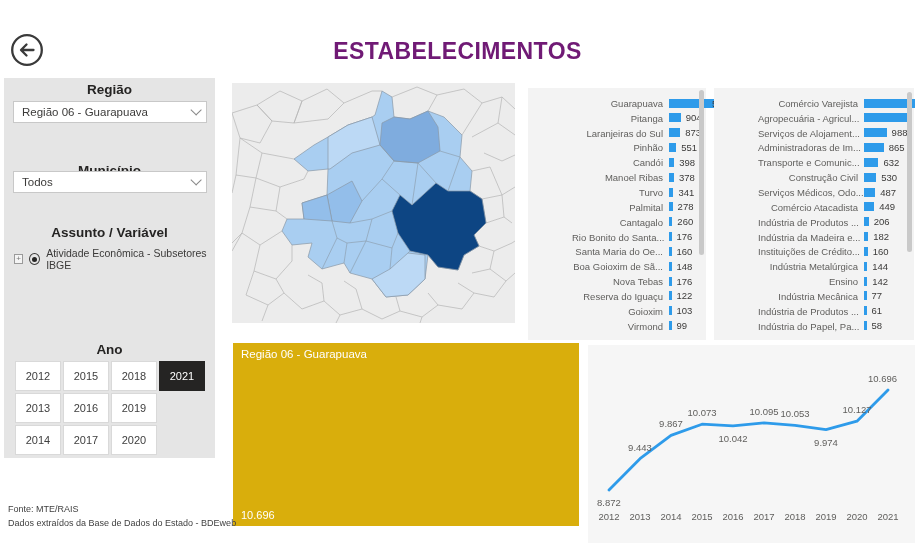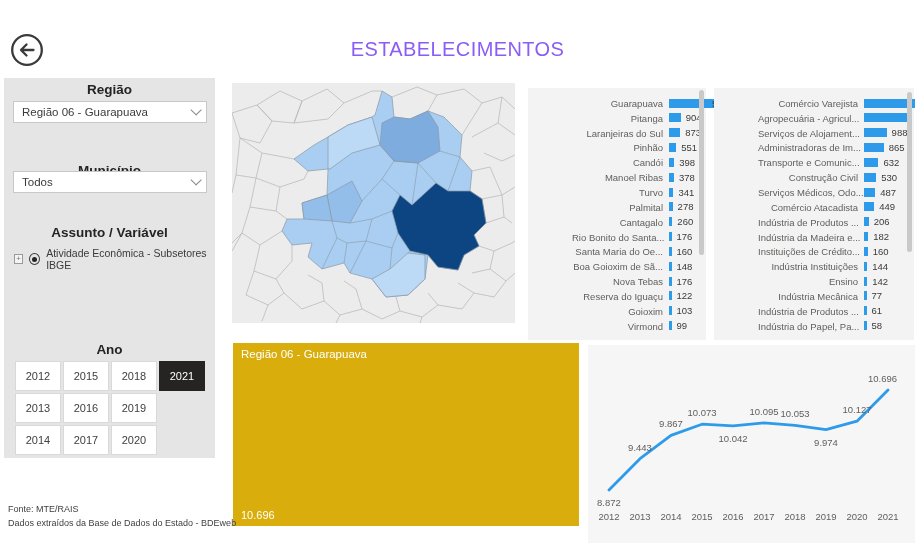--- a/index.html
+++ b/index.html
@@ -3,21 +3,21 @@
 <meta charset="utf-8">
 <style>
   * { margin:0; padding:0; box-sizing:border-box; }
   html,body { width:915px; height:555px; background:#fff; overflow:hidden;
     font-family:"Liberation Sans", sans-serif; }
   #canvas { position:relative; width:915px; height:555px; background:#fff; }
 
   
   .back-btn { position:absolute; left:10px; top:33px; width:34px; height:34px; cursor:pointer; }
   .page-title { position:absolute; left:0; top:38px; width:915px; text-align:center;
-    font-size:20px; font-weight:400; color:#8b5cf6; letter-spacing:.4px; }
+    font-size:23px; font-weight:700; color:#701a75; letter-spacing:.4px; }
 
   
   .sidebar { position:absolute; left:4px; top:78px; width:211px; height:380px; background:#e5e5e5; }
   .side-h { width:100%; text-align:center; font-size:13.5px; font-weight:600; color:#252423; position:absolute; }
   .dropdown { position:absolute; left:9px; width:194px; height:22px; background:#fff;
     border:1px solid #c8c8c8; display:flex; align-items:center; padding:0 8px; cursor:pointer; }
   .dropdown .dd-text { flex:1; font-size:11.5px; color:#3b3a39; white-space:nowrap; overflow:hidden; }
   .chev { width:8px; height:8px; border-right:1.4px solid #888; border-bottom:1.4px solid #888;
     transform:rotate(45deg) translateY(-3px); }
   .option-row { position:absolute; left:10px; top:169px; display:flex; align-items:center; gap:6px; }
@@ -352,21 +352,21 @@
         </div>
       </div>
       <div class="bar-row">
         <div class="bar-label" style="width: 106px;">Instituições de Crédito...</div>
         <div class="bar-plot">
           <div class="bar" style="left: 0px; width: 3.6609px;"></div>
           <span class="bar-value" style="left: 8.6609px;">160</span>
         </div>
       </div>
       <div class="bar-row">
-        <div class="bar-label" style="width: 106px;">Indústria Instituições</div>
+        <div class="bar-label" style="width: 106px;">Indústria Metalúrgica</div>
         <div class="bar-plot">
           <div class="bar" style="left: 0px; width: 3.29481px;"></div>
           <span class="bar-value" style="left: 8.29481px;">144</span>
         </div>
       </div>
       <div class="bar-row">
         <div class="bar-label" style="width: 106px;">Ensino</div>
         <div class="bar-plot">
           <div class="bar" style="left: 0px; width: 3.24905px;"></div>
           <span class="bar-value" style="left: 8.24905px;">142</span>

